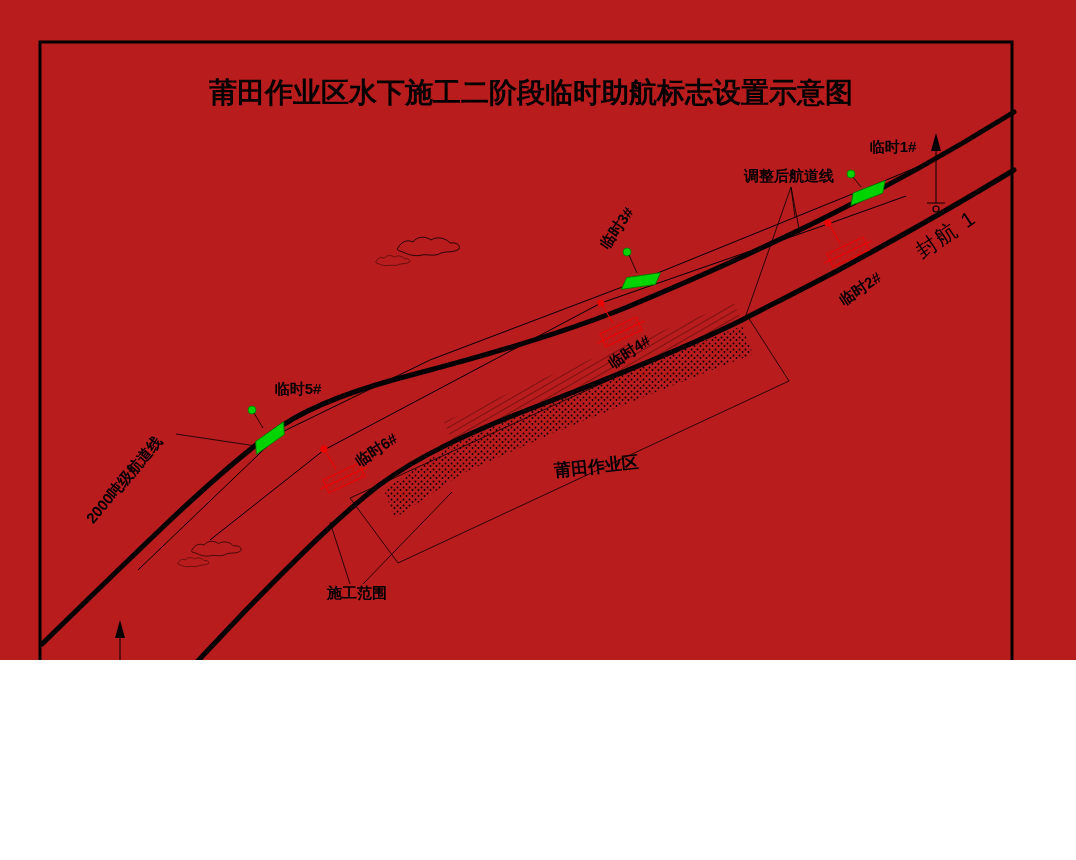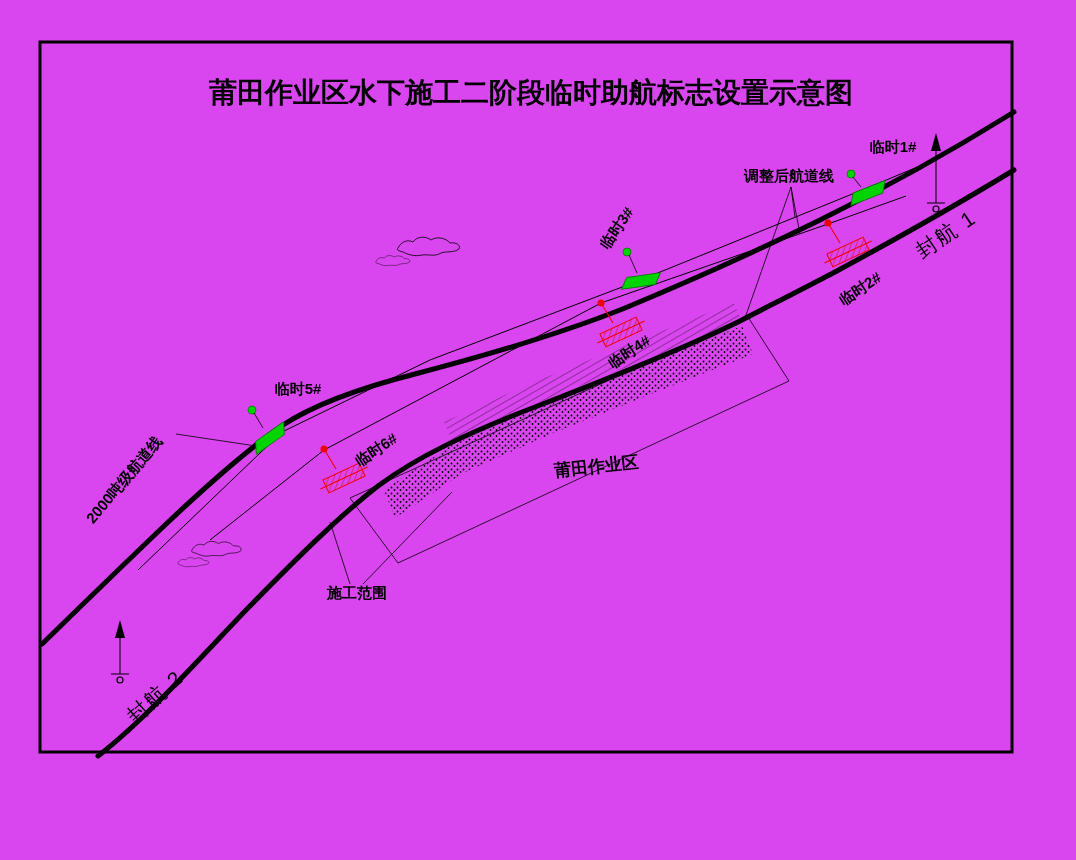--- a/index.html
+++ b/index.html
@@ -1,19 +1,19 @@
 <!DOCTYPE html>
 <html><head>
 <meta charset="utf-8">
 <style>
   html,body{margin:0;padding:0;background:#ffffff;}
   .canvas{
     position:relative;
-    width:1076px;height:860px;
-    background:#d946ef;
+    width:1076px;height:660px;
+    background:#b91c1c;
     font-family:"Liberation Sans", sans-serif;
     overflow:hidden;
   }
   svg{display:block;}
   .frame{fill:none;stroke:#000;stroke-width:3;}
   .thick{fill:none;stroke:#000;stroke-width:5;stroke-linecap:round;}
   .thin{fill:none;stroke:#000;stroke-width:1;}
   .xthin{fill:none;stroke:#000;stroke-width:0.8;}
   .green-hull{fill:#00d400;stroke:#007a00;stroke-width:0.8;}
   .green-top{fill:#00d400;stroke:#007a00;stroke-width:0.8;}

